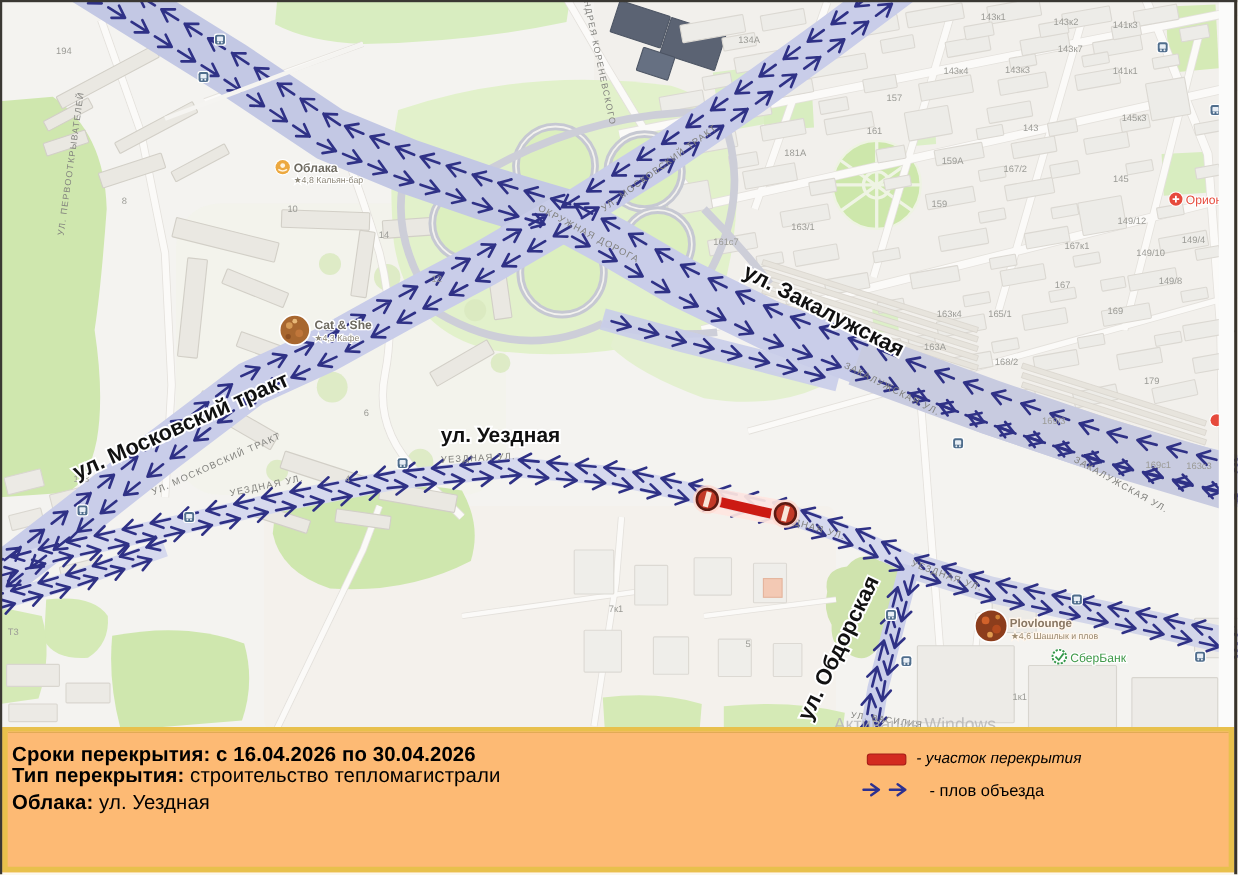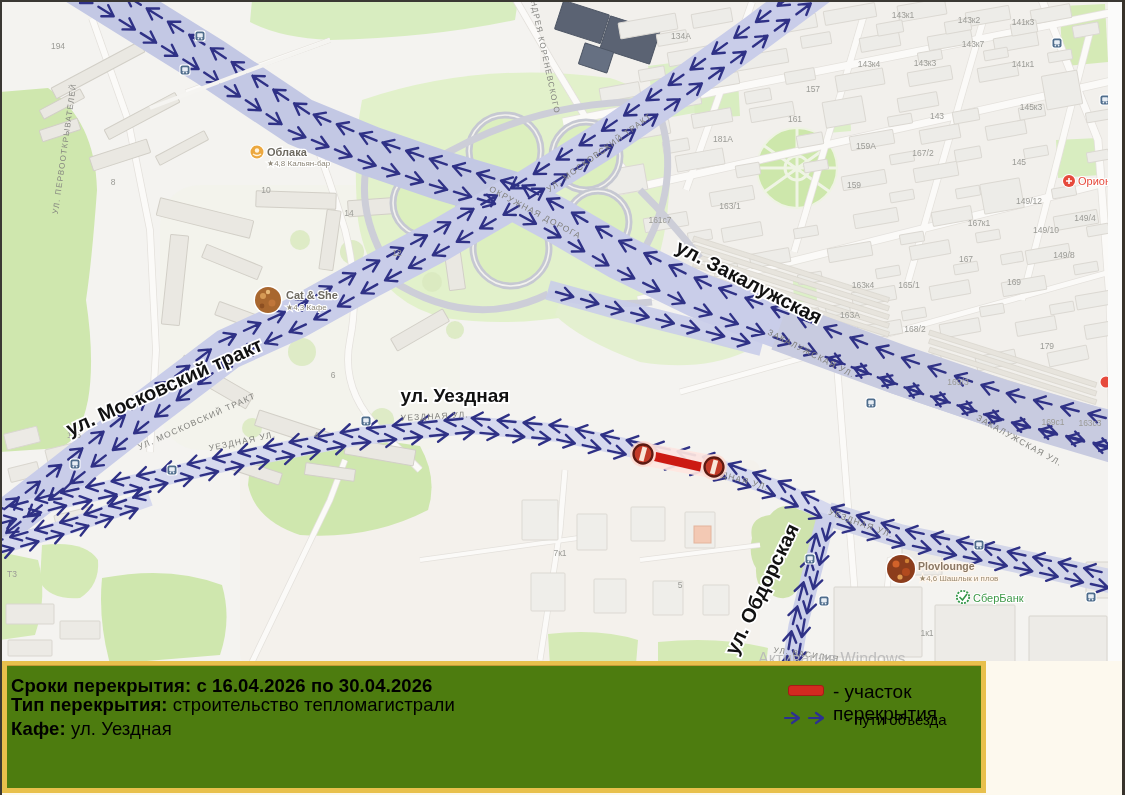--- a/index.html
+++ b/index.html
@@ -4,26 +4,26 @@
 <title>map</title>
 <style>
 html,body{margin:0;padding:0;width:1125px;height:795px;overflow:hidden;background:#fdf9ee;
 font-family:"Liberation Sans", sans-serif;}
 #page{position:relative;width:1125px;height:795px;}
 #mapwrap{position:absolute;left:0;top:0;width:1125px;height:661px;overflow:hidden;}
 #frameL{position:absolute;left:0;top:0;width:2px;height:795px;background:#3a3833;z-index:50;}
 #frameT{position:absolute;left:0;top:0;width:1125px;height:2px;background:#3a3833;z-index:50;}
 #frameR{position:absolute;right:0;top:0;width:3px;height:795px;background:#38332b;z-index:50;}
 #whitecol{position:absolute;right:3px;top:0;width:14px;height:661px;background:#fbfbfa;z-index:40;}
-#panel{position:absolute;left:2px;top:661px;width:984px;height:132px;box-sizing:border-box;
-background:#4d7c0f;border:5px solid #e8c04c;border-top:4px solid #e8c04c;z-index:45;
+#panel{position:absolute;left:2px;top:661px;width:1120px;height:132px;box-sizing:border-box;
+background:#fdba74;border:5px solid #e8c04c;border-top:4px solid #e8c04c;z-index:45;
 box-shadow:inset 0 1px 0 #c79a36;}
 #panel .t{position:absolute;left:4px;font-size:18.5px;color:#000;letter-spacing:0.1px;}
 .legbar{position:absolute;left:781px;top:20px;width:36px;height:11px;background:#d32a20;border:1px solid #a51c16;border-radius:3px;box-sizing:border-box;}
-.legtxt1{position:absolute;left:826px;top:16px;font-size:19px;color:#000;}
+.legtxt1{position:absolute;left:826px;top:16px;font-size:14px;color:#000;font-style:italic;}
 .legtxt2{position:absolute;left:838px;top:46px;font-size:15px;color:#000;}
 </style>
 </head>
 <body>
 <div id="page">
 
 <div id="mapwrap">
 <svg width="1125" height="661" viewBox="0 0 1125 661">
 <defs>
 <g id="ar">
@@ -923,29 +923,29 @@
 </div>
 
 <div id="whitecol"></div>
 
 <div id="panel">
 
   <div class="t" style="top:10px;"><b>Сроки перекрытия: с 16.04.2026 по 30.04.2026</b></div>
 
   <div class="t" style="top:29px;"><b>Тип перекрытия:</b>&nbsp;строительство тепломагистрали</div>
 
-  <div class="t" style="top:53px;"><b>Кафе:</b>&nbsp;ул. Уездная</div>
+  <div class="t" style="top:53px;"><b>Облака:</b>&nbsp;ул. Уездная</div>
 
   <div class="legbar"></div>
 
   <div class="legtxt1">- участок перекрытия</div>
 
   <svg style="position:absolute;left:776px;top:44px;" width="50" height="18" viewBox="0 0 50 18">
     <path d="M2,9 H16 M16,9 L9,4 M16,9 L9,14 M26,9 H40 M40,9 L33,4 M40,9 L33,14" stroke="#2d3190" stroke-width="2.2" fill="none" stroke-linecap="round" stroke-linejoin="round"></path>
   </svg>
 
-  <div class="legtxt2">- пути объезда</div>
+  <div class="legtxt2">- плов объезда</div>
 </div>
 
 <div id="frameL"></div>
 <div id="frameT"></div>
 <div id="frameR"></div>
 </div>
 
 </body></html>

